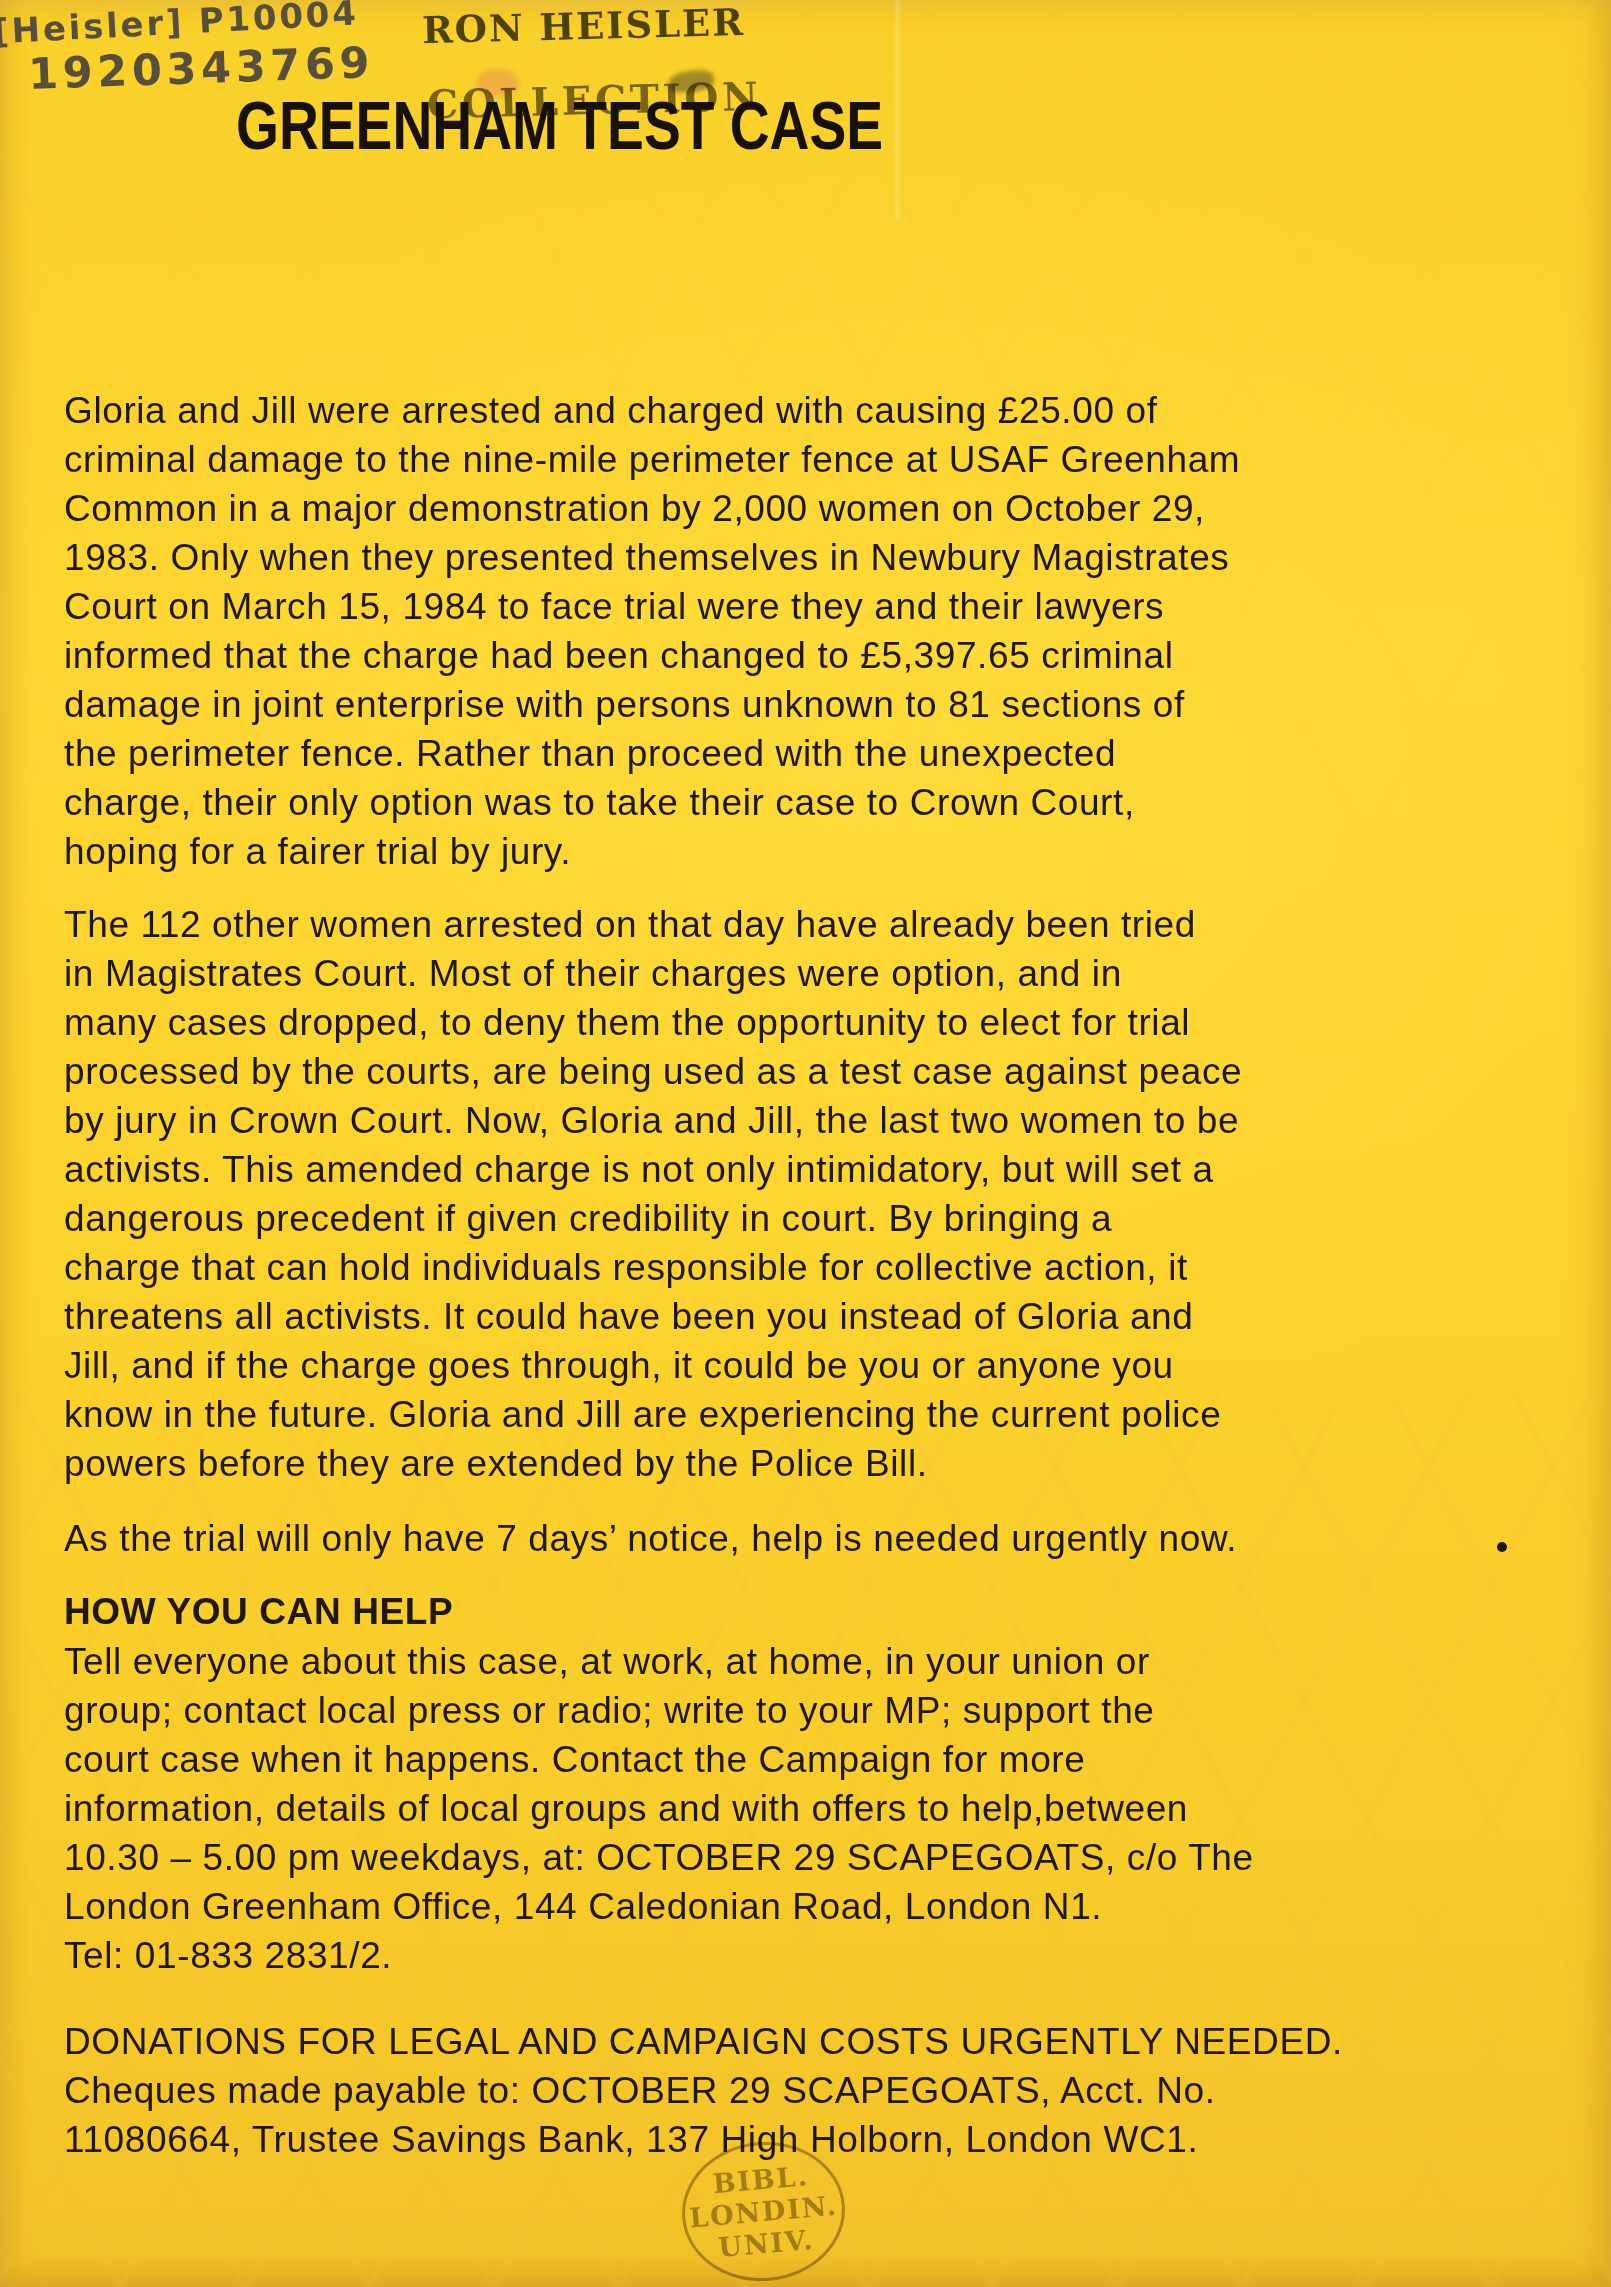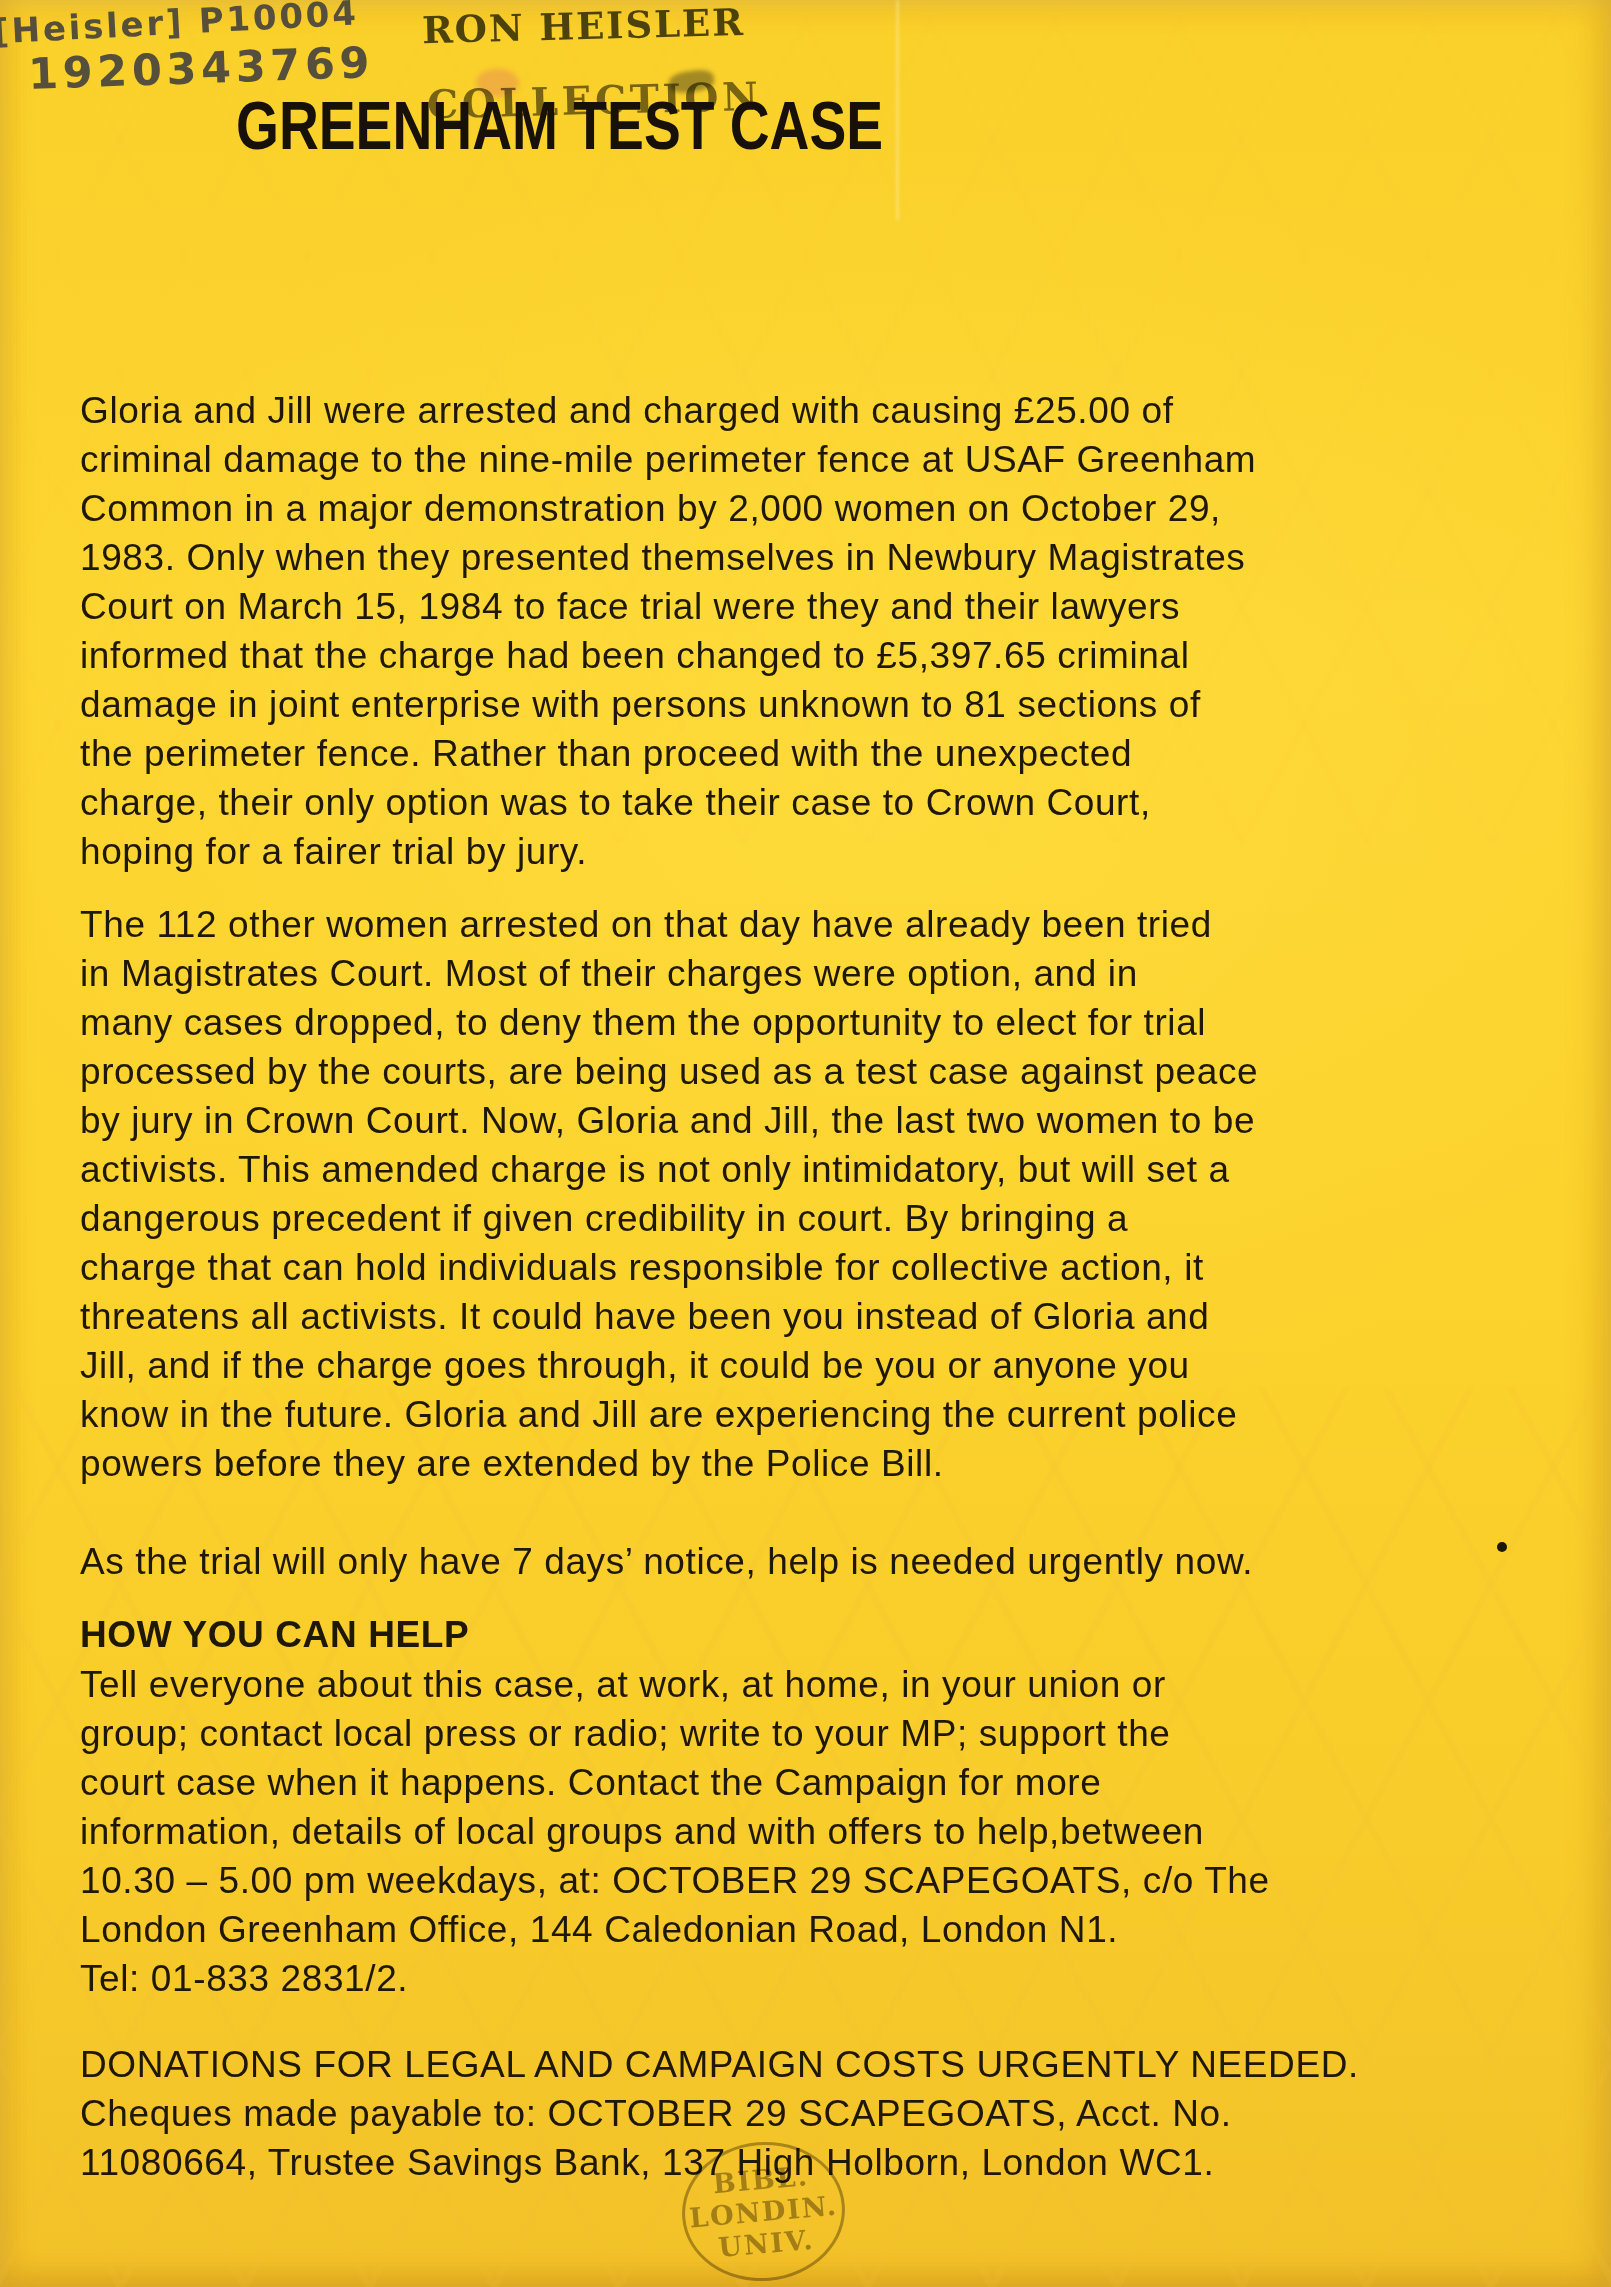--- a/index.html
+++ b/index.html
@@ -54,26 +54,26 @@
     position:absolute;font-family:"DejaVu Serif",serif;font-weight:700;
     white-space:nowrap;mix-blend-mode:multiply;
   }
   .stamp-ron{left:422px;top:3.7px;font-size:37px;letter-spacing:1.9px;color:rgba(48,52,26,.85);transform:rotate(-1.5deg);}
   .stamp-coll{left:427px;top:77px;font-size:39px;letter-spacing:3.7px;color:rgba(72,72,36,.72);transform:rotate(-1.5deg);}
   .title{
     position:absolute;left:236px;top:86px;
     font-size:69px;font-weight:700;letter-spacing:0px;white-space:nowrap;
     transform:scaleX(.8);transform-origin:left top;color:#17110a;
   }
-  .body-col{position:absolute;left:80px;top:386px;width:1499px;font-size:37px;line-height:49px;letter-spacing:0.6px;}
+  .body-col{position:absolute;left:64px;top:386px;width:1499px;font-size:37px;line-height:49px;letter-spacing:0.6px;}
   .para{margin:0;padding:0;}
   .line{white-space:pre-wrap;}
   .b,.bold{font-weight:400;}
   .p2{margin-top:24px;}
-  .notice{margin-top:49px;}
+  .notice{margin-top:26px;}
   .heading{margin-top:24px;font-weight:700;}
   .help{margin-top:1px;}
   .donations{margin-top:37px;}
   .oval-stamp{
     position:absolute;left:682px;top:2142px;width:157px;height:133px;
     border:3.7px solid rgba(115,105,48,.55);border-radius:50%;
     transform:rotate(-5deg);mix-blend-mode:multiply;
     display:flex;flex-direction:column;align-items:center;justify-content:center;
     font-family:"DejaVu Serif",serif;font-weight:700;color:rgba(120,110,52,.62);
     font-size:27px;line-height:32px;letter-spacing:1.9px;text-align:center;

